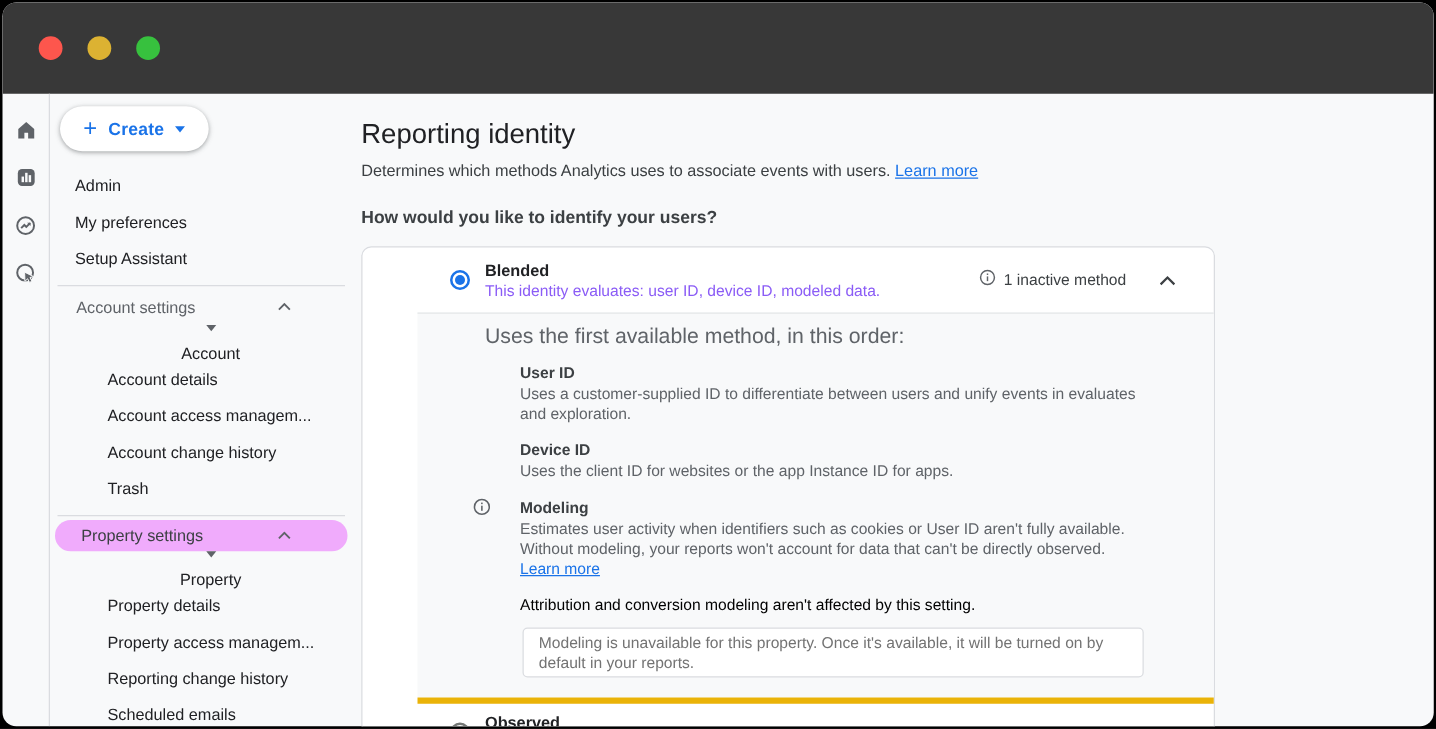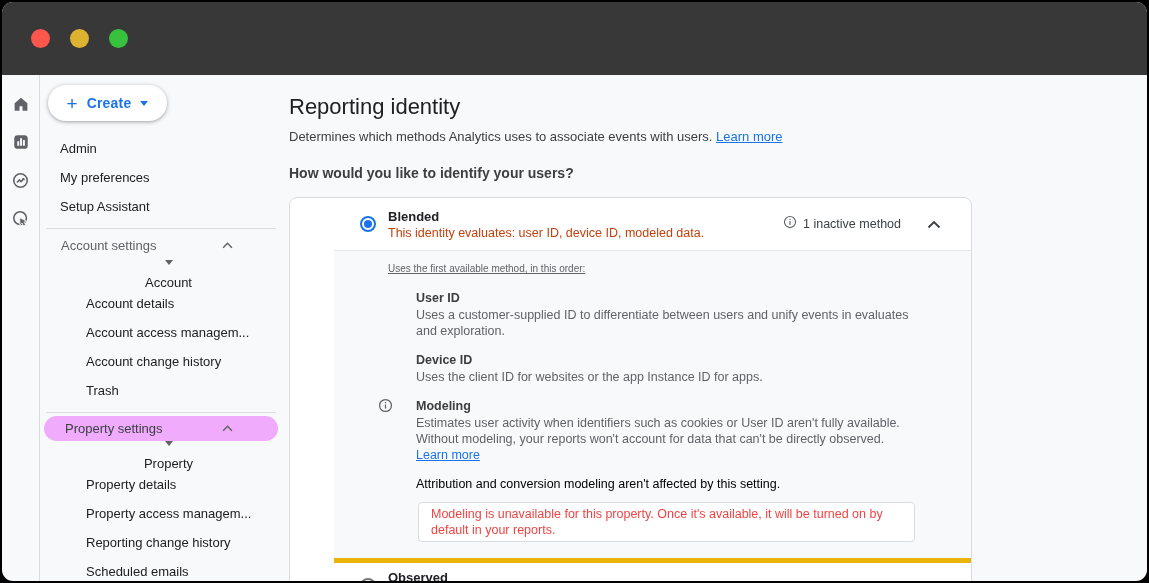--- a/index.html
+++ b/index.html
@@ -44,34 +44,34 @@
   .opt-row{display:flex;align-items:center;padding:0 30px 0 26px;}
   .opt-row.first{height:52px;}
   .opt-row.second{height:45px;border-top:5px solid #eab308;}
   .radio{width:16px;height:16px;border-radius:50%;box-sizing:border-box;flex:0 0 16px;cursor:pointer;}
   .radio.on{border:2px solid #1a73e8;position:relative;}
   .radio.on::after{content:"";position:absolute;left:2px;top:2px;width:8px;height:8px;border-radius:50%;
     background:#1a73e8;}
   .radio.off{border:2px solid #747775;}
   .opt-text{margin-left:12px;flex:1;}
   .opt-label{font-size:13px;font-weight:700;color:#202124;}
-  .opt-desc{font-size:12.5px;color:#c2410c;margin-top:2px;}
+  .opt-desc{font-size:12.5px;color:#8b5cf6;margin-top:2px;}
   .hdr-right{display:flex;align-items:center;gap:6px;}
   .badge-txt{font-size:12.5px;color:#3c4043;margin-right:20px;}
   .expand{background:#f8f9fa;border-top:1px solid #e3e6e8;padding:10px 56px 16px 54px;}
-  .intro{font-size:10px;color:#5f6368;line-height:16px;text-decoration:underline;}
+  .intro{font-size:17px;color:#5f6368;line-height:16px;}
   .methods{margin-left:28px;position:relative;}
   .method{margin-top:13px;}
   .m-name{font-size:12.5px;font-weight:700;color:#3c4043;line-height:16px;}
   .m-desc{font-size:12.5px;color:#5f6368;line-height:16px;margin-top:1px;}
   .m-note{font-size:12.5px;color:#000000;margin-top:14px;}
   .modeling{position:relative;}
   .modeling .info-abs{position:absolute;left:-38px;top:0px;}
   .notice{display:inline-block;margin-top:11px;margin-left:2px;background:#fff;border:1px solid #dadce0;
-    border-radius:4px;padding:3px 12px;font-size:12.5px;color:#ef4444;line-height:16px;}
+    border-radius:4px;padding:3px 12px;font-size:12.5px;color:#737373;line-height:16px;}
   .footer{width:815px;margin-top:17px;position:relative;}
   .showall{position:absolute;right:3px;top:0;font-size:13px;color:#3c4043;cursor:pointer;}
   .actions{display:flex;align-items:center;margin-top:9px;padding-left:3px;}
   .save{width:53px;height:24px;background:#e4e5e7;border:none;border-radius:4px;color:#9aa0a6;
     font-size:13px;font-weight:700;font-family:inherit;}
   .cancel{margin-left:20px;color:#1a73e8;font-size:13px;font-weight:700;cursor:pointer;}
 </style>
 </head>
 <body>
 

